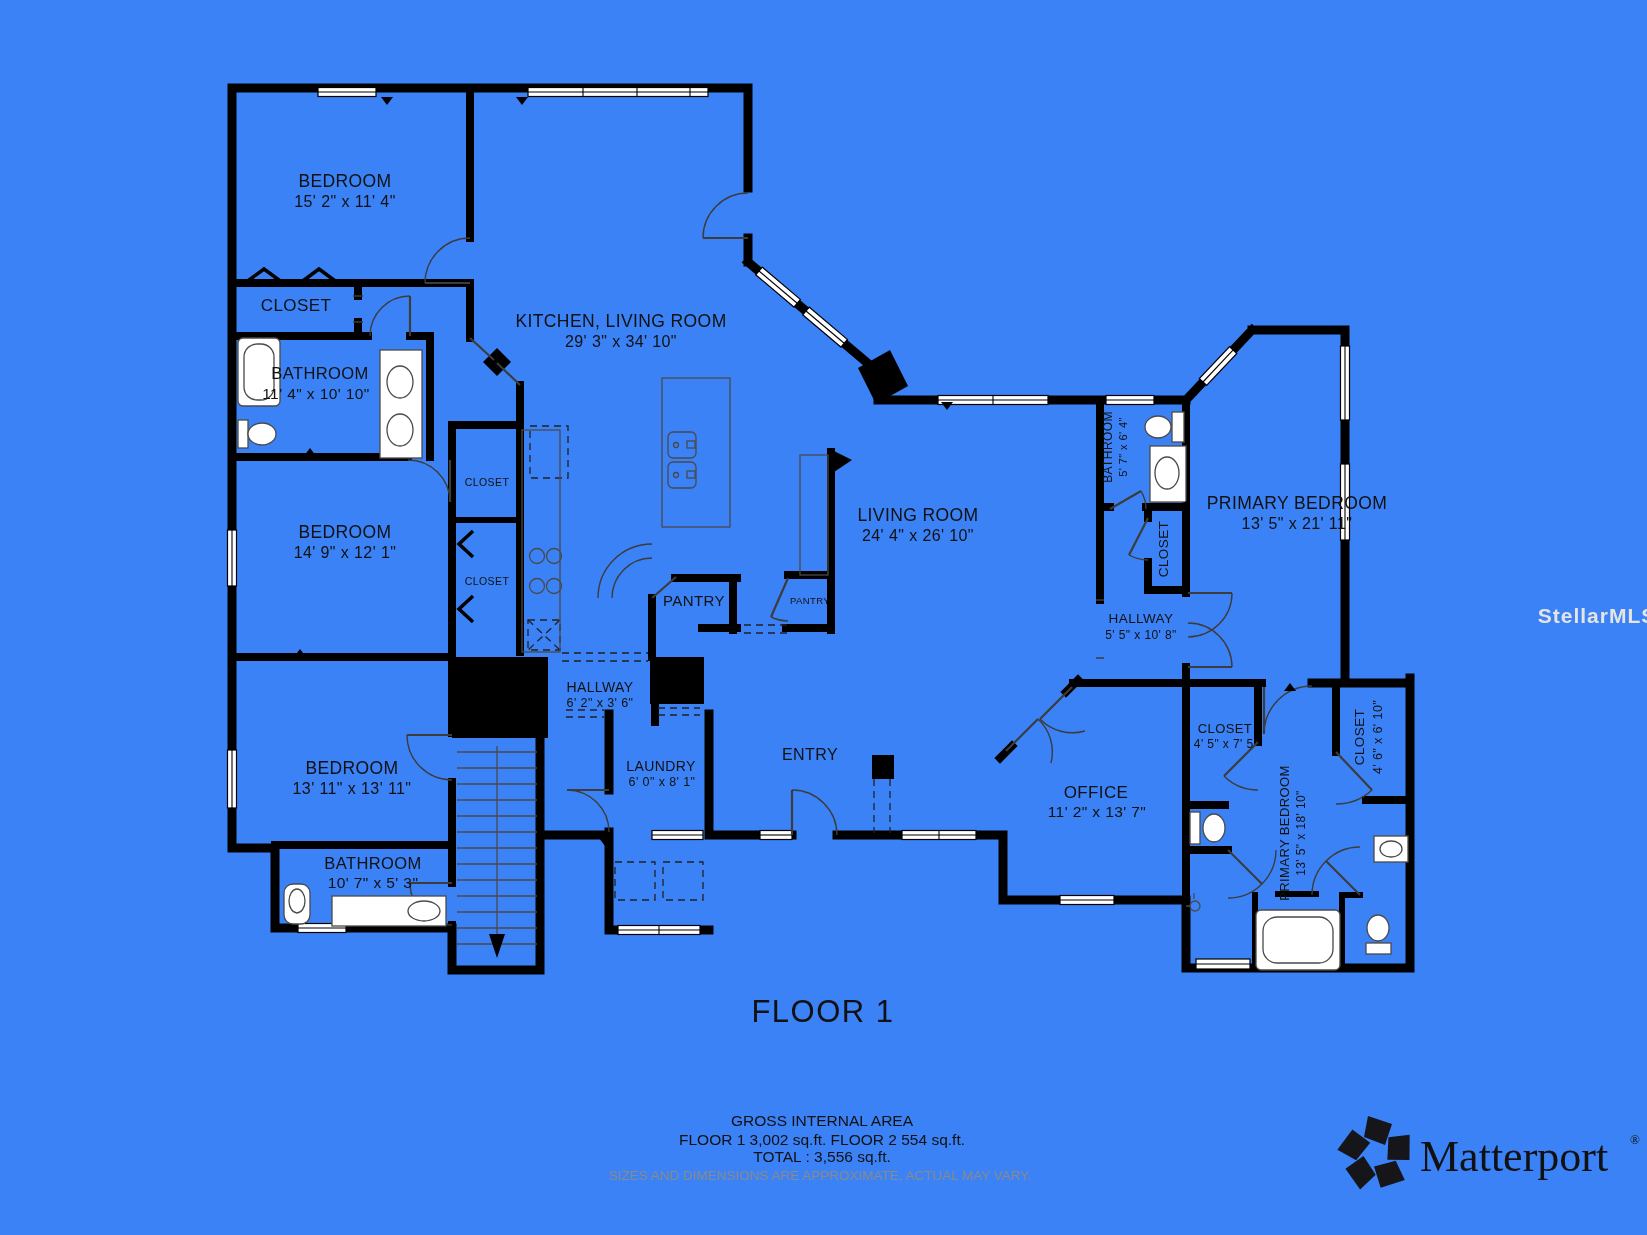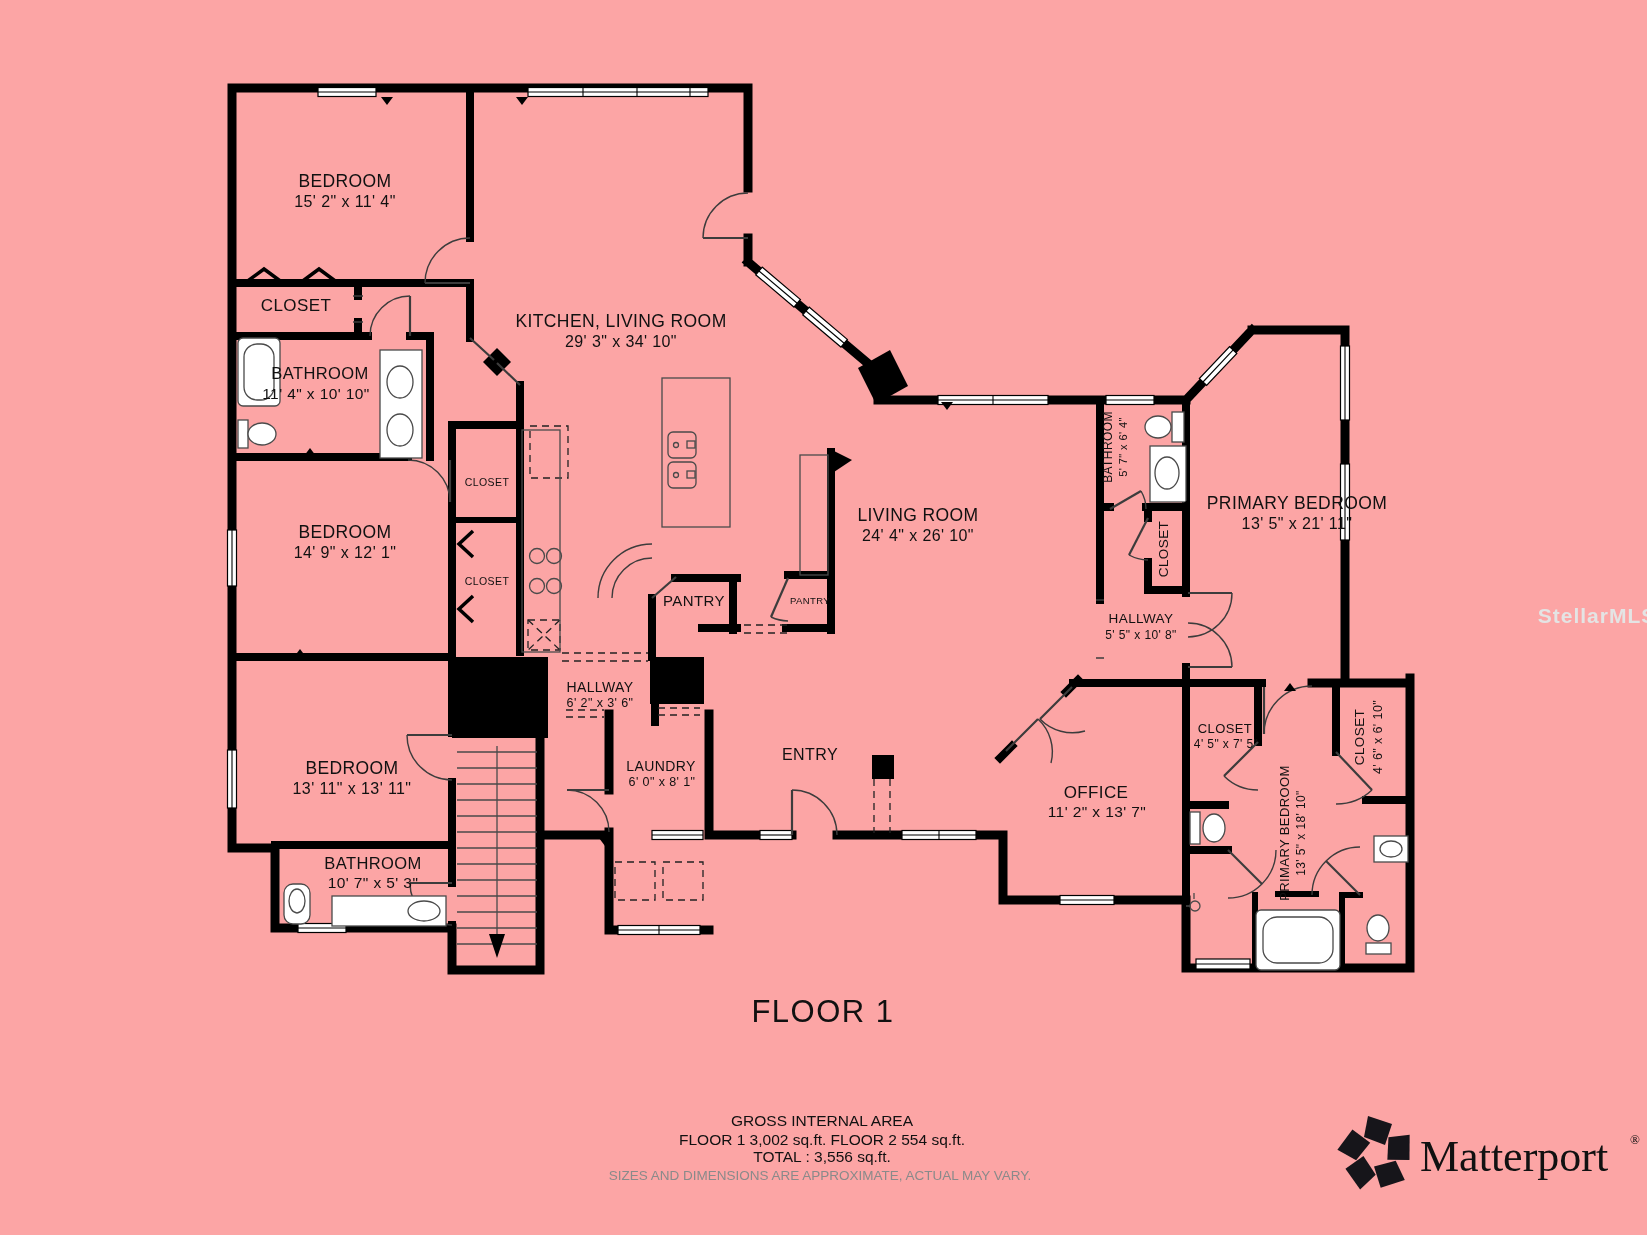--- a/index.html
+++ b/index.html
@@ -1,16 +1,16 @@
 <!DOCTYPE html>
 <html><head>
 <meta charset="utf-8">
 <style>
   html,body{margin:0;padding:0;background:#ffffff;}
-  .canvas{position:relative;width:1647px;height:1235px;background:#fca5a5;overflow:hidden;
+  .canvas{position:relative;width:1647px;height:1235px;background:#3b82f6;overflow:hidden;
           font-family:"Liberation Sans",sans-serif;}
   svg{position:absolute;left:0;top:0;}
   text{font-family:"Liberation Sans",sans-serif;fill:#111;text-anchor:middle;}
   .rm{letter-spacing:.4px;}
   .serif{font-family:"Liberation Serif",serif;text-anchor:start;}
   .w9{stroke:#000;stroke-width:9;fill:none;stroke-linecap:square;}
   .w8{stroke:#000;stroke-width:8;fill:none;stroke-linecap:square;}
   .w6{stroke:#000;stroke-width:6;fill:none;stroke-linecap:square;}
   .door{stroke:#3c3c3c;stroke-width:1.4;fill:none;}
   .leaf{stroke:#3c3c3c;stroke-width:2.2;fill:none;}

